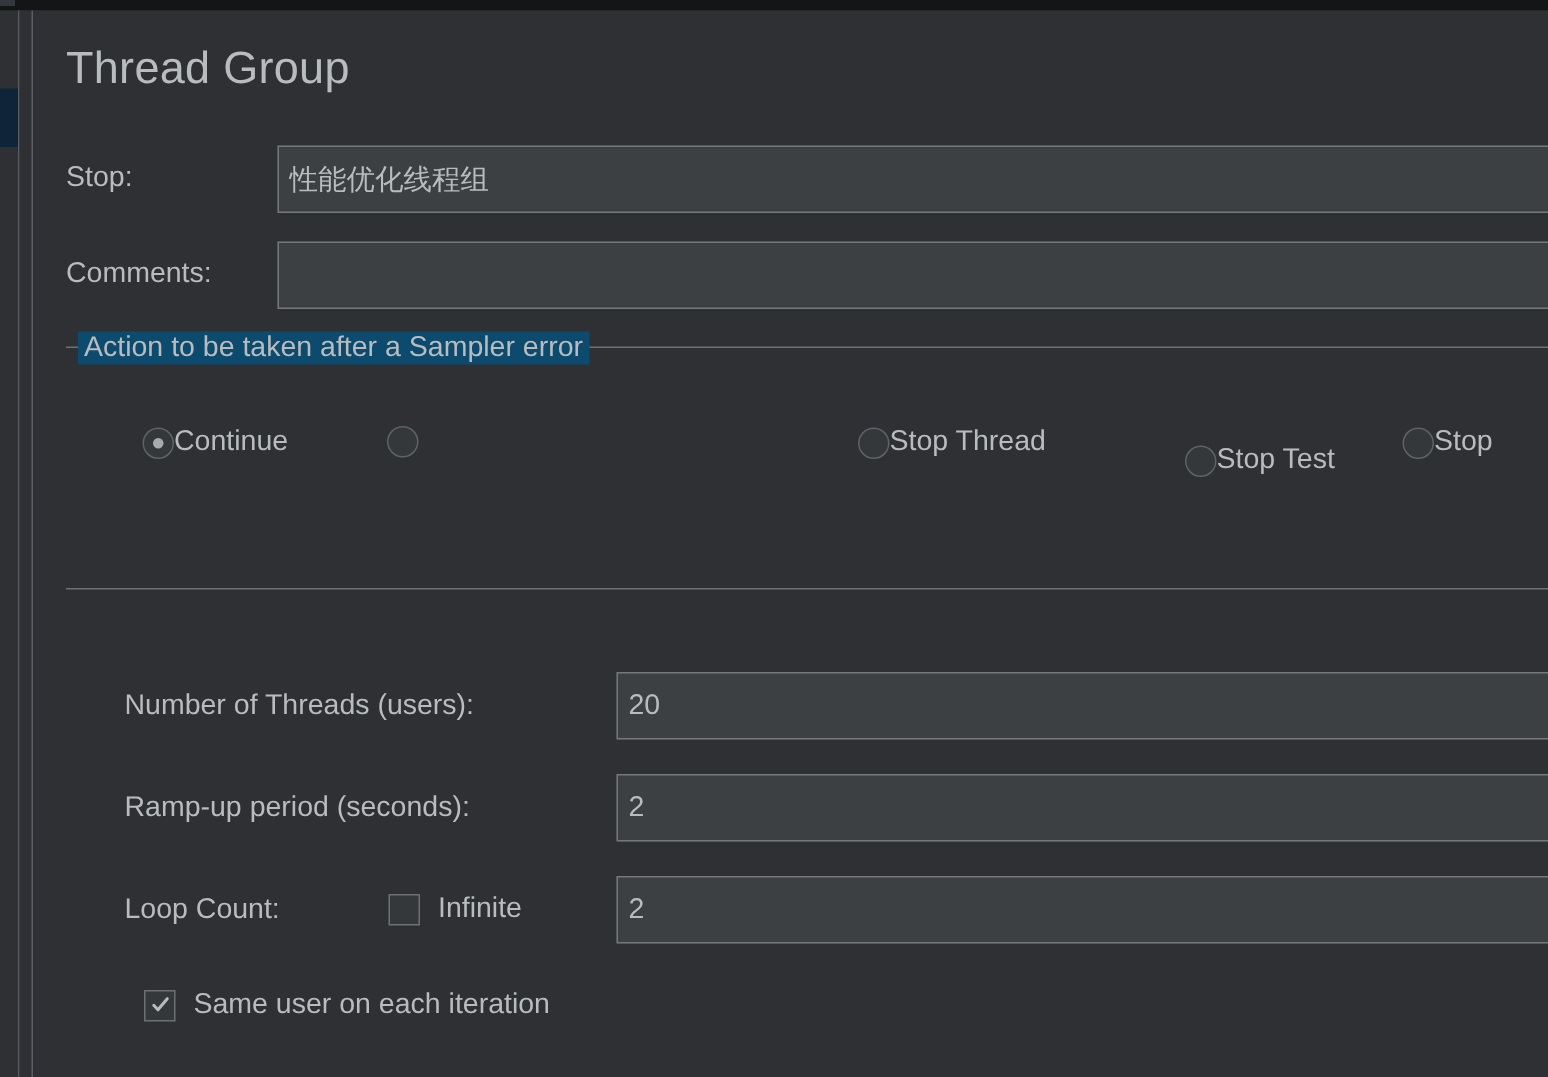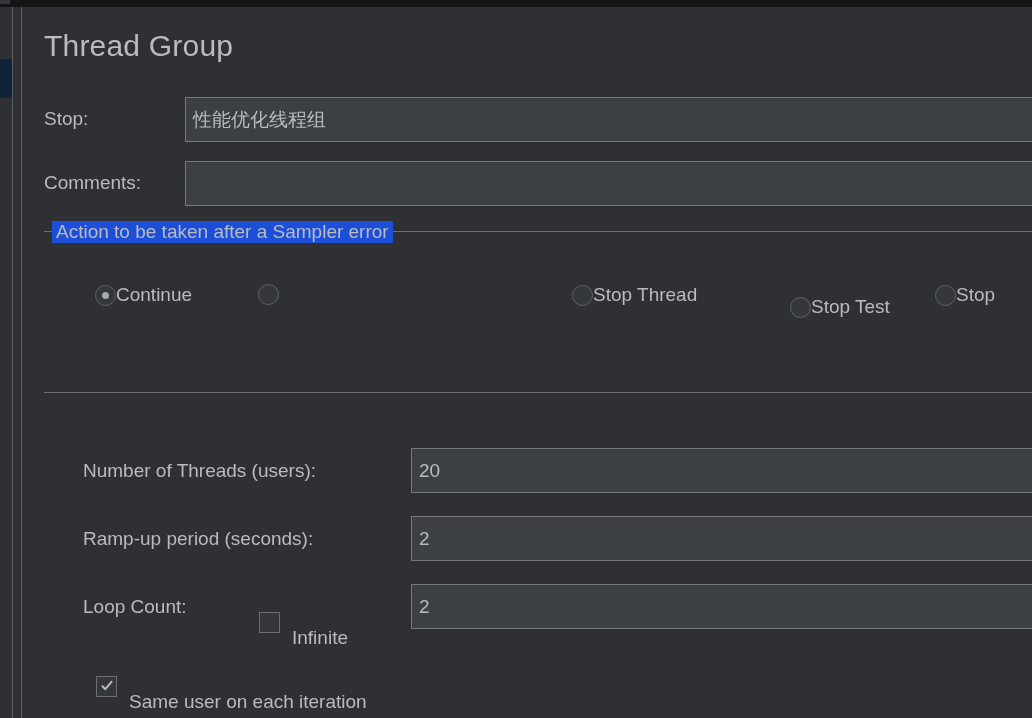--- a/index.html
+++ b/index.html
@@ -106,21 +106,21 @@
 
   .name-field  { top: 90px;  left: 163px; width: 870px; height: 45px; }
   .comments-field { top: 154px; left: 163px; width: 870px; height: 45px; }
 
   
   .group-title {
     position: absolute;
     font-size: 19px;
     color: #b9bcbe;
     white-space: nowrap;
-    background: #1d4ed8;
+    background: #0c4a6e;
     padding: 0 4px;
     z-index: 2;
   }
   .group-line {
     position: absolute;
     height: 1px;
     background: #6d7174;
     z-index: 1;
   }
   .group-tick {
@@ -179,21 +179,20 @@
   .check-item {
     position: absolute;
     display: flex;
     align-items: center;
     gap: 12px;
     white-space: nowrap;
   }
   .check-label {
     font-size: 19px;
     color: #b9bcbe;
-    margin-top: 32px;
   }
 
   .num-field { left: 389px; width: 644px; height: 45px; }
 </style>
 </head>
 <body>
 
 <div id="app">
 
   <div class="top-chrome">

